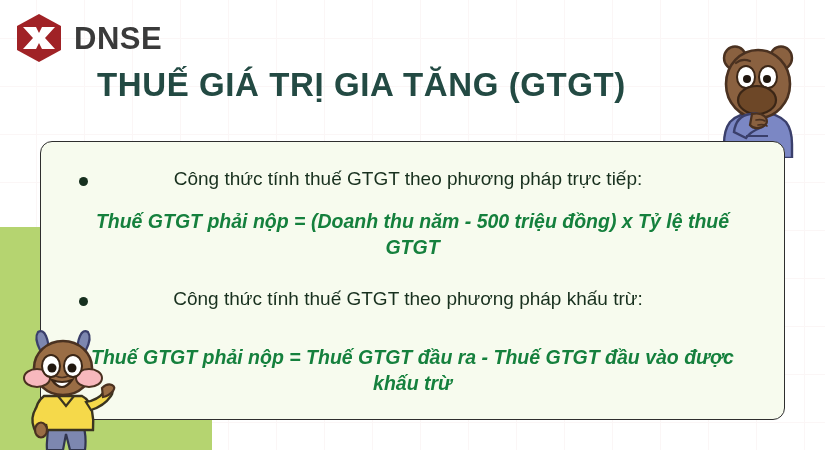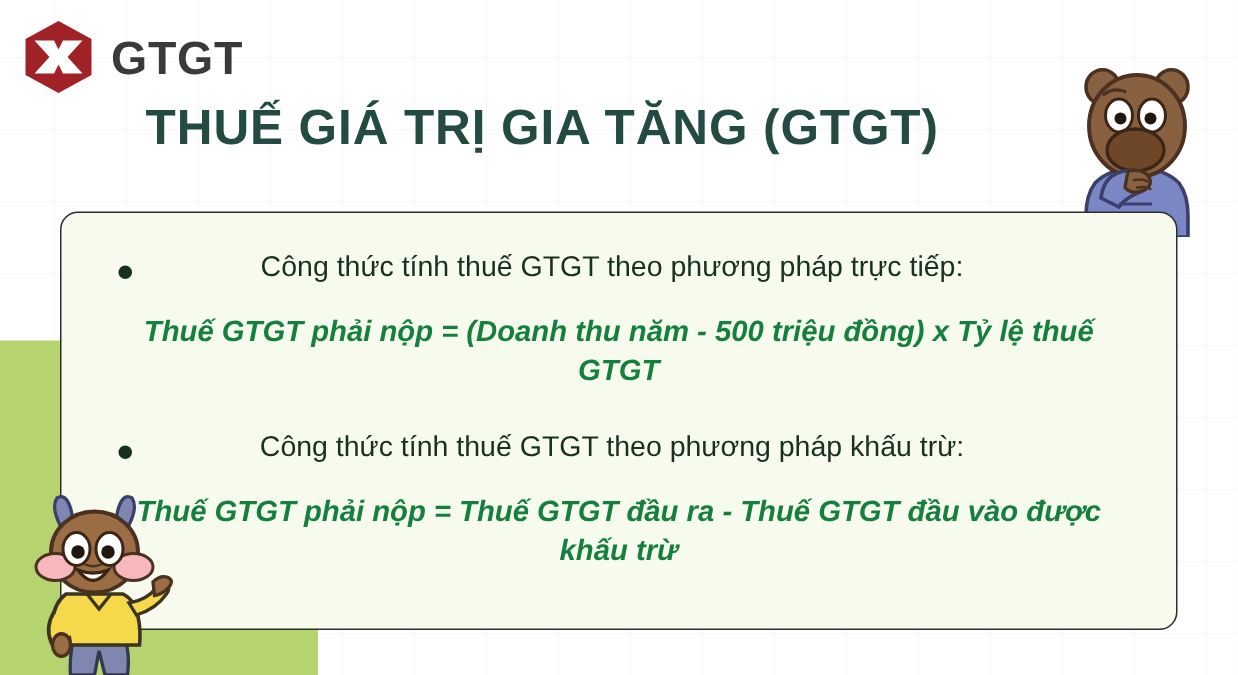--- a/index.html
+++ b/index.html
@@ -105,21 +105,21 @@
   .formula{
     text-align:center;
     font-size:19.5px;
     font-weight:bold;
     font-style:italic;
     color:#15803d;
     line-height:1.35;
     padding:0 12px;
     margin-top:16px;
   }
-  .formula.second{ margin-top:16px; }
+  .formula.second{ margin-top:32px; }
   .bullet-row.second{ margin-top:26px; }
 
   
   .mascot-bear{
     position:absolute;
     left:712px; top:36px;
     width:92px; height:122px;
     z-index:2;
   }
   .mascot-buffalo{
@@ -137,21 +137,21 @@
   <div class="green-block-upper"></div>
   <div class="green-block-lower"></div>
 
   <div class="brand">
     <span>
       <svg class="logo-mark" viewBox="0 0 46 50" xmlns="http://www.w3.org/2000/svg">
         <polygon points="23,1 45,13 45,37 23,49 1,37 1,13" fill="#a02226"></polygon>
         <path d="M7 14 L20 14 L23 20 L26 14 L39 14 L29 25 L39 36 L26 36 L23 30 L20 36 L7 36 L17 25 Z" fill="#ffffff"></path>
       </svg>
     </span>
-    <span class="brand-name">GTGT</span>
+    <span class="brand-name">DNSE</span>
   </div>
 
   <div class="slide-title">THUẾ GIÁ TRỊ GIA TĂNG (GTGT)</div>
 
   <span class="mascot-bear">
     <svg viewBox="0 0 92 122" xmlns="http://www.w3.org/2000/svg">
 
       <path d="M18 86 q-6 8 -6 22 v14 h68 v-14 q0 -14 -6 -22 q-10 -10 -28 -10 q-18 0 -28 10 Z" fill="#7b87c4" stroke="#3a3f6b" stroke-width="2.4"></path>
 
       <ellipse cx="23" cy="22" rx="11" ry="11.5" fill="#8a6140" stroke="#4a3120" stroke-width="2.4"></ellipse>

